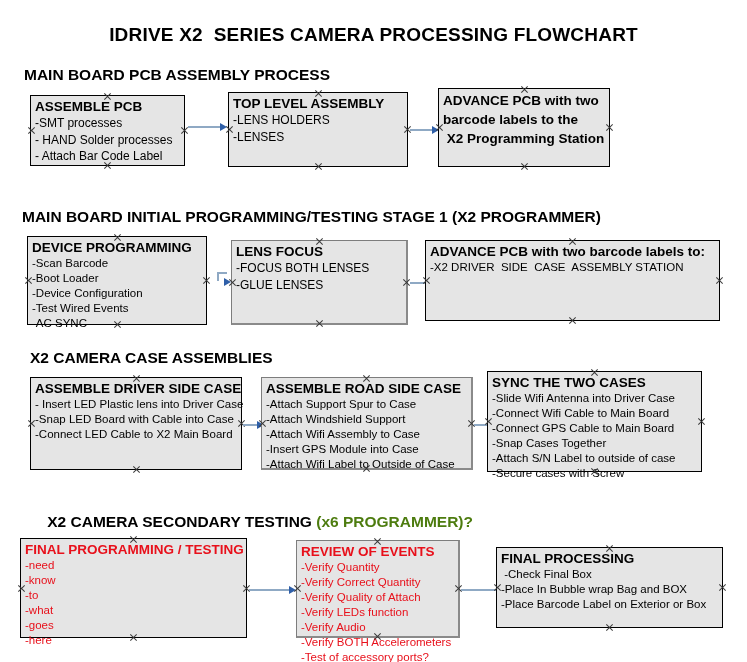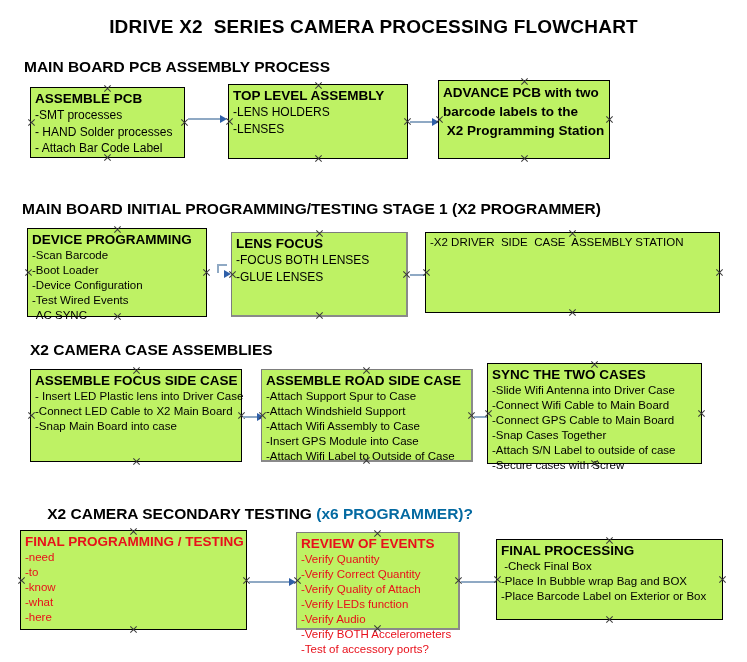--- a/index.html
+++ b/index.html
@@ -10,21 +10,21 @@
   body {
     width: 747px;
     height: 662px;
     position: relative;
     font-family: "Liberation Sans", sans-serif;
     color: #000000;
     overflow: hidden;
   }
   #canvas {
     position: absolute;
-    left: 0; top: 0;
+    left: 0; top: 8px;
     width: 747px;
     height: 488px;
   }
 
   
   .chart-title {
     position: absolute;
     left: 0; top: 16px;
     width: 747px;
     text-align: center;
@@ -33,27 +33,27 @@
     letter-spacing: 0.2px;
     white-space: pre;
   }
   .section-header {
     position: absolute;
     font-size: 15.5px;
     font-weight: bold;
     white-space: pre;
   }
   .section-header .hdr-red {
-    color: #0369a1;
+    color: #4d7c0f;
   }
 
   
   .node {
     position: absolute;
-    background: #bef264;
+    background: #e5e5e5;
     border: 1px solid #000000;
     box-sizing: border-box;
     overflow: visible;
   }
   .node.shadowed {
     border: 1px solid #7d7d7d;
     border-right-width: 2px;
     border-bottom-width: 2px;
     border-right-color: #8a8a8a;
     border-bottom-color: #8a8a8a;
@@ -228,36 +228,37 @@
     <div class="handle" style="left:100%; top:50%;"></div>
   </div>
 
   <div class="arrow" style="left:410px; top:273px; width:32px;">
     <div class="shaft" style="width:25px;"></div>
     <div class="head" style="left:24px;"></div>
   </div>
 
   <div class="node" style="left:425px; top:232px; width:295px; height:81px;">
     <div class="inner">
+      <div class="title">ADVANCE PCB with two barcode labels to:</div>
       <div class="line tight">-X2 DRIVER  SIDE  CASE  ASSEMBLY STATION</div>
     </div>
     <div class="handle" style="left:50%; top:0;"></div>
     <div class="handle" style="left:50%; top:100%;"></div>
     <div class="handle" style="left:0; top:50%;"></div>
     <div class="handle" style="left:100%; top:50%;"></div>
   </div>
 
   <div class="section-header" style="left:30px; top:341px;">X2 CAMERA CASE ASSEMBLIES</div>
 
   <div class="node" style="left:30px; top:369px; width:212px; height:93px;">
     <div class="inner">
-      <div class="title">ASSEMBLE FOCUS SIDE CASE</div>
+      <div class="title">ASSEMBLE DRIVER SIDE CASE</div>
       <div class="line tight">- Insert LED Plastic lens into Driver Case</div>
+      <div class="line tight">-Snap LED Board with Cable into Case</div>
       <div class="line tight">-Connect LED Cable to X2 Main Board</div>
-      <div class="line tight">-Snap Main Board into case</div>
     </div>
     <div class="handle" style="left:50%; top:0;"></div>
     <div class="handle" style="left:50%; top:100%;"></div>
     <div class="handle" style="left:0; top:50%;"></div>
     <div class="handle" style="left:100%; top:50%;"></div>
   </div>
 
   <div class="arrow" style="left:243px; top:415px; width:22px;">
     <div class="shaft" style="width:15px;"></div>
     <div class="head" style="left:14px;"></div>
@@ -300,23 +301,24 @@
   </div>
 
   <div class="section-header" style="left:30px; top:487px;">
     <span>X2 CAMERA SECONDARY TESTING </span><span class="hdr-red">(x6 PROGRAMMER)?</span>
   </div>
 
   <div class="node red" style="left:20px; top:530px; width:227px; height:100px;padding-left:24px;">
     <div class="inner">
       <div class="title">FINAL PROGRAMMING / TESTING</div>
       <div class="line tight">-need</div>
+      <div class="line tight">-know</div>
       <div class="line tight">-to</div>
-      <div class="line tight">-know</div>
       <div class="line tight">-what</div>
+      <div class="line tight">-goes</div>
       <div class="line tight">-here</div>
     </div>
     <div class="handle" style="left:50%; top:0;"></div>
     <div class="handle" style="left:50%; top:100%;"></div>
     <div class="handle" style="left:0; top:50%;"></div>
     <div class="handle" style="left:100%; top:50%;"></div>
   </div>
 
   <div class="arrow" style="left:249px; top:580px; width:48px;">
     <div class="shaft" style="width:41px;"></div>

